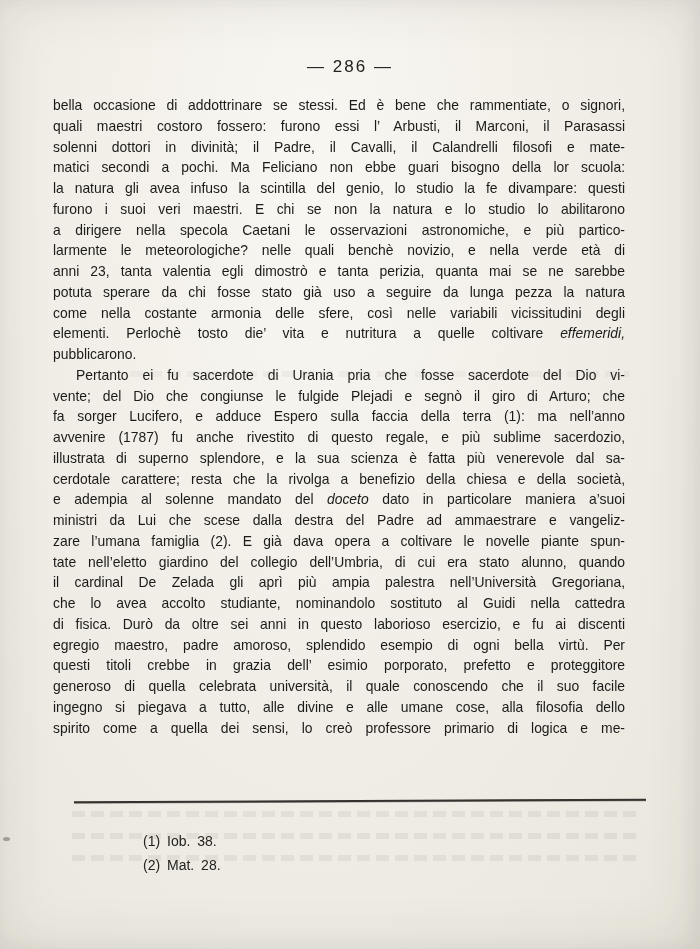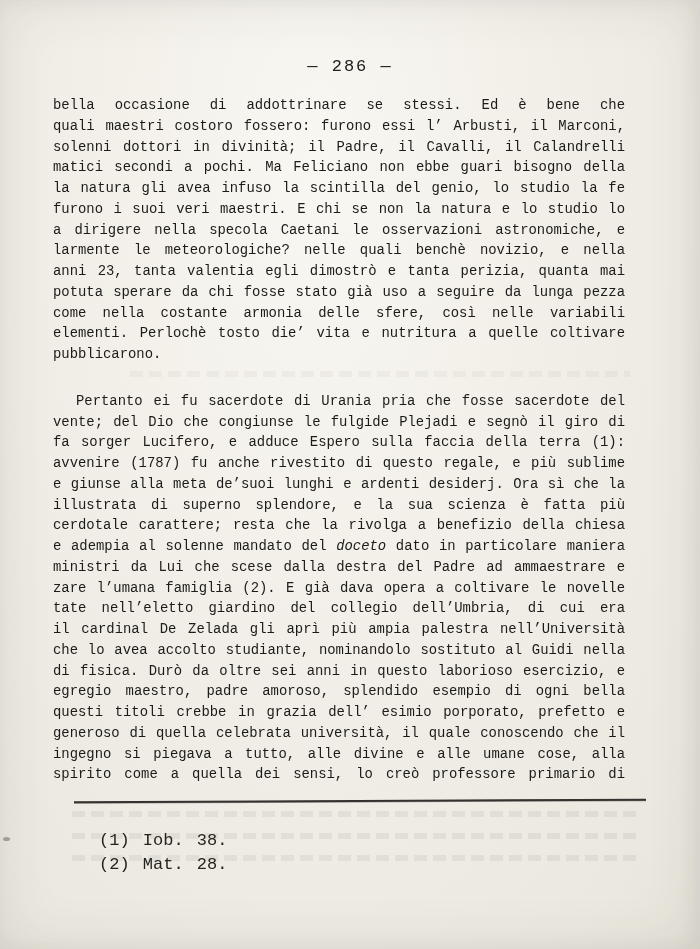--- a/index.html
+++ b/index.html
@@ -5,21 +5,21 @@
   html, body { margin: 0; padding: 0; background: #cfccc5; }
   .page {
     position: relative;
     width: 700px;
     height: 949px;
     margin: 0 auto;
     background:
       radial-gradient(ellipse at 45% 18%, #f9f7f2 0%, #f1eee7 48%, #ebe8e0 85%, #e6e3da 100%);
     box-shadow: inset 0 0 55px rgba(60,55,45,0.10), inset -6px 0 18px rgba(60,55,45,0.06);
     overflow: hidden;
-    font-family: Liberation Mono, monospace;
+    font-family: Liberation Sans, sans-serif;
     color: #1c1b19;
   }
   .page-header {
     position: absolute;
     top: 57px; left: 0; width: 100%;
     text-align: center;
     font-size: 17px;
     letter-spacing: 2px;
     color: #22211e;
   }
@@ -32,39 +32,40 @@
     font-size: 13.9px;
     line-height: 20.75px;
     height: 20.75px;
     text-align: justify;
     text-align-last: justify;
     white-space: normal;
     word-spacing: 1px;
     overflow: hidden;
   }
   .tline.end { text-align-last: left; }
-  .tline.indent { text-indent: 23px; margin-top: 26px; }
+  .tline.indent { text-indent: 23px; }
   .it { font-style: italic; }
   .footnote-rule {
     position: absolute;
     top: 800px; left: 74px;
     width: 572px; height: 2.4px;
     background: #35332f;
     transform: rotate(-0.25deg);
     box-shadow: 0 0.5px 0 rgba(53,51,47,0.45);
   }
   .footnotes {
     position: absolute;
     top: 829px; left: 99px;
   }
   .fn {
-    font-size: 17px;
+    font-size: 14px;
     line-height: 24px;
     color: #24231f;
     word-spacing: 3px;
+    margin-left: 44px;
   }
   
   .ghost {
     position: absolute;
     opacity: 0.16;
     filter: blur(0.7px);
     background: repeating-linear-gradient(
       180deg,
       transparent 0 5px,
       rgba(95,92,85,0.55) 5px 11px,
@@ -101,30 +102,29 @@
       <div class="tline"><span>larmente le meteorologiche? nelle quali benchè novizio, e nella verde età di</span></div>
       <div class="tline"><span>anni 23, tanta valentia egli dimostrò e tanta perizia, quanta mai se ne sarebbe</span></div>
       <div class="tline"><span>potuta sperare da chi fosse stato già uso a seguire da lunga pezza la natura</span></div>
       <div class="tline"><span>come nella costante armonia delle sfere, così nelle variabili vicissitudini degli</span></div>
       <div class="tline"><span>elementi. Perlochè tosto die’ vita e nutritura a quelle coltivare </span><span class="it">effemeridi,</span></div>
       <div class="tline end"><span>pubblicarono.</span></div>
       <div class="tline indent"><span>Pertanto ei fu sacerdote di Urania pria che fosse sacerdote del Dio vi-</span></div>
       <div class="tline"><span>vente; del Dio che congiunse le fulgide Plejadi e segnò il giro di Arturo; che</span></div>
       <div class="tline"><span>fa sorger Lucifero, e adduce Espero sulla faccia della terra (1): ma nell’anno</span></div>
       <div class="tline"><span>avvenire (1787) fu anche rivestito di questo regale, e più sublime sacerdozio,</span></div>
-      <div class="tline"><span>e giunse alla meta de’suoi lunghi e ardenti desiderj. Ora sì che la sua mente si è</span></div>
       <div class="tline"><span>illustrata di superno splendore, e la sua scienza è fatta più venerevole dal sa-</span></div>
       <div class="tline"><span>cerdotale carattere; resta che la rivolga a benefizio della chiesa e della società,</span></div>
       <div class="tline"><span>e adempia al solenne mandato del </span><span class="it">doceto</span><span> dato in particolare maniera a’suoi</span></div>
       <div class="tline"><span>ministri da Lui che scese dalla destra del Padre ad ammaestrare e vangeliz-</span></div>
       <div class="tline"><span>zare l’umana famiglia (2). E già dava opera a coltivare le novelle piante spun-</span></div>
       <div class="tline"><span>tate nell’eletto giardino del collegio dell’Umbria, di cui era stato alunno, quando</span></div>
       <div class="tline"><span>il cardinal De Zelada gli aprì più ampia palestra nell’Università Gregoriana,</span></div>
       <div class="tline"><span>che lo avea accolto studiante, nominandolo sostituto al Guidi nella cattedra</span></div>
-      <div class="tline"><span>di fisica. Durò da oltre sei anni in questo laborioso esercizio, e fu ai solenne</span></div>
+      <div class="tline"><span>di fisica. Durò da oltre sei anni in questo laborioso esercizio, e fu ai discenti</span></div>
       <div class="tline"><span>egregio maestro, padre amoroso, splendido esempio di ogni bella virtù. Per</span></div>
       <div class="tline"><span>questi titoli crebbe in grazia dell’ esimio porporato, prefetto e proteggitore</span></div>
       <div class="tline"><span>generoso di quella celebrata università, il quale conoscendo che il suo facile</span></div>
       <div class="tline"><span>ingegno si piegava a tutto, alle divine e alle umane cose, alla filosofia dello</span></div>
       <div class="tline"><span>spirito come a quella dei sensi, lo creò professore primario di logica e me-</span></div>
     </div>
 
   <div class="footnote-rule"></div>
 
   <div class="footnotes">

